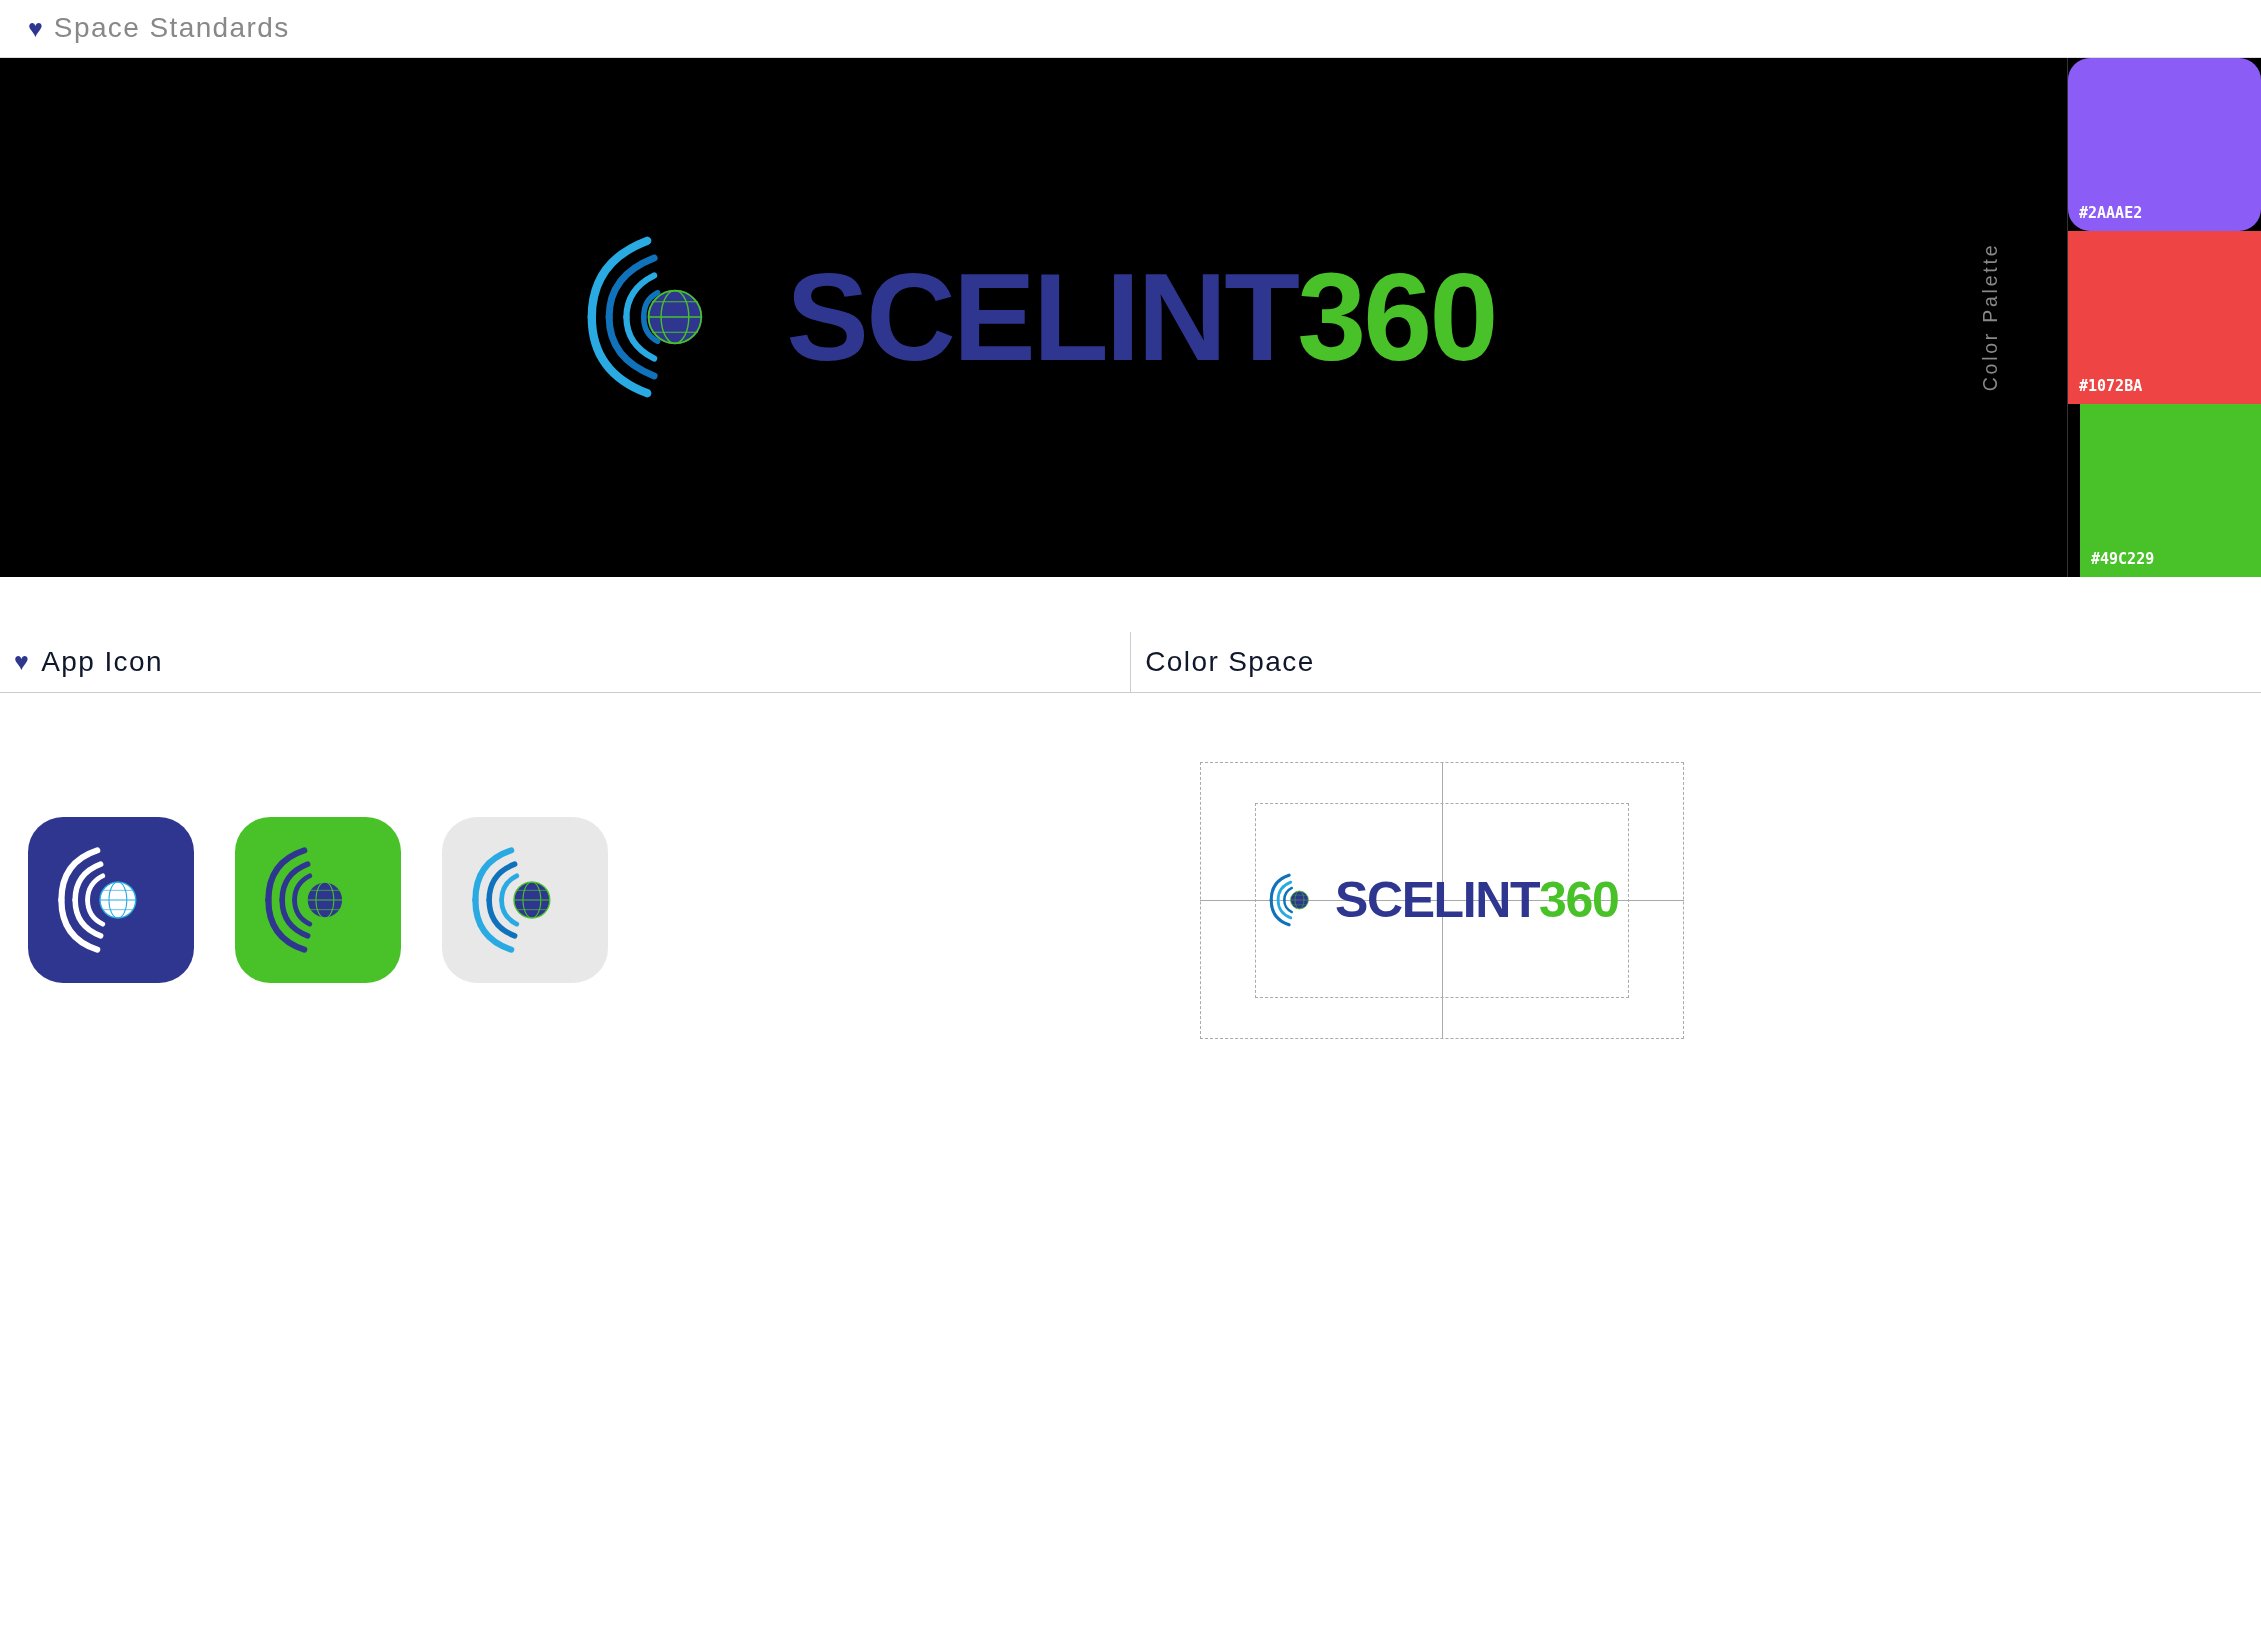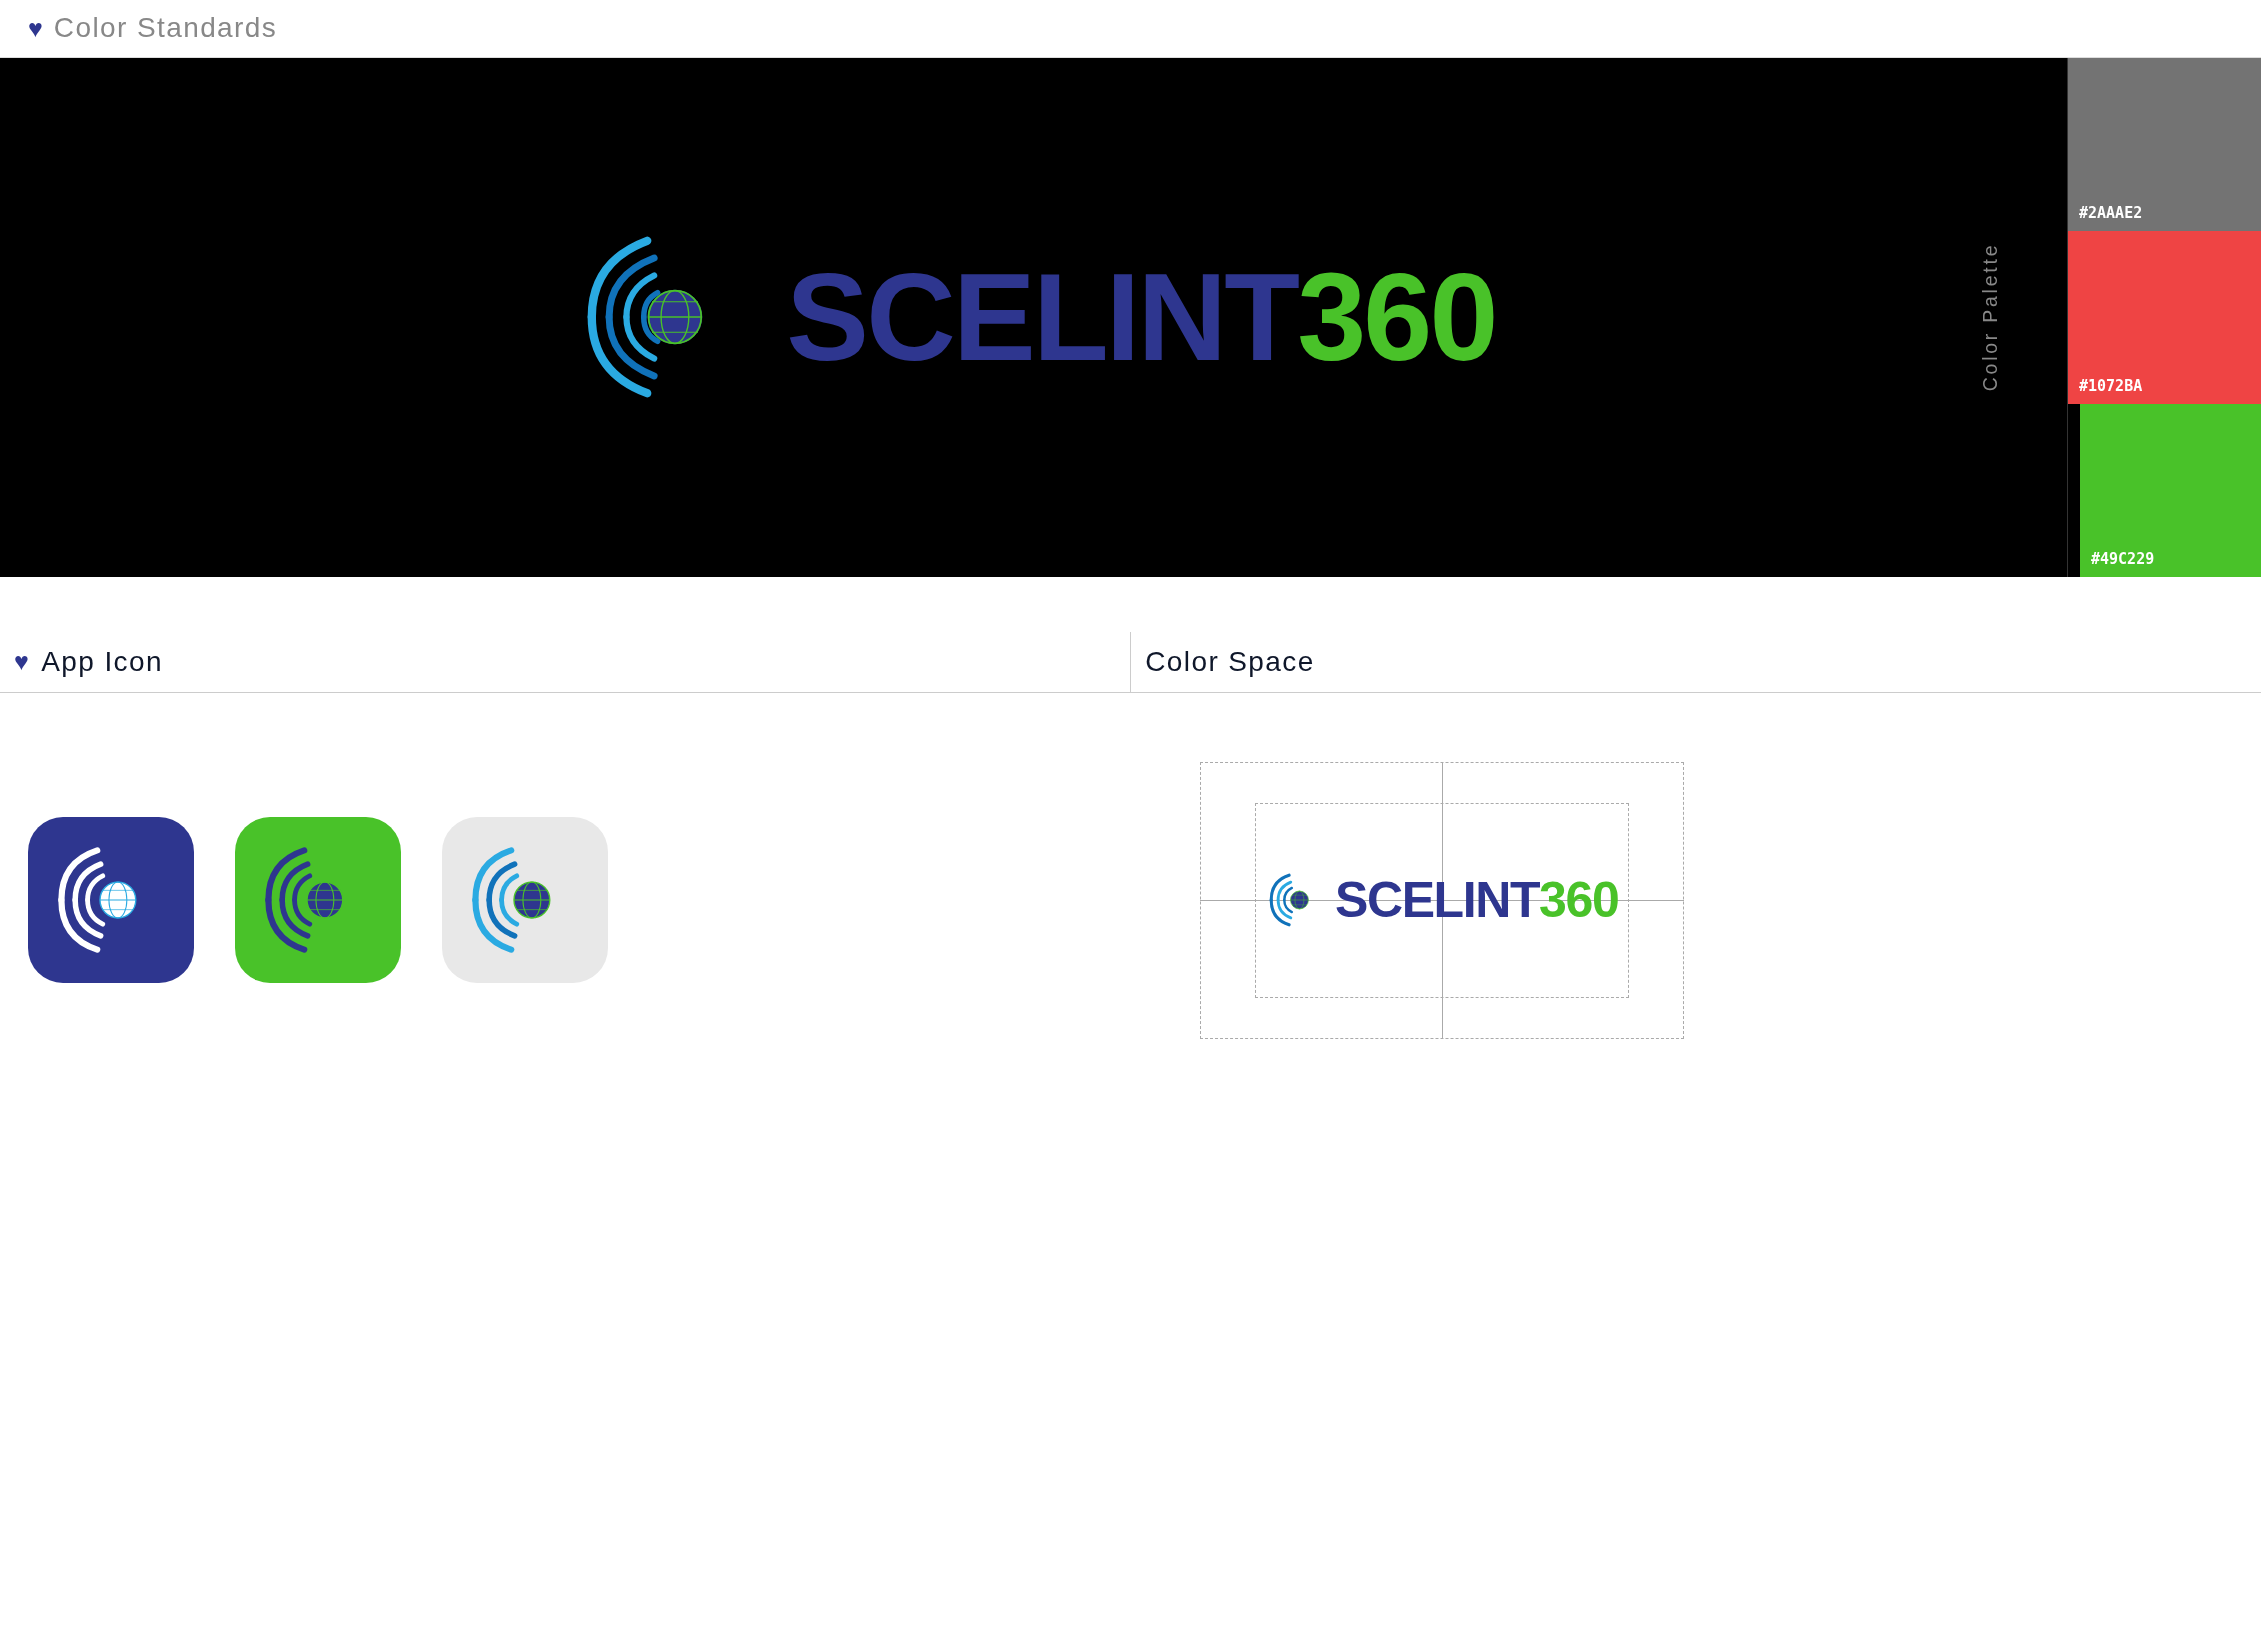--- a/index.html
+++ b/index.html
@@ -81,21 +81,21 @@
       padding: 8.3px 11px;
     }
 
     .color-swatch span {
       color: #fff;
       font-size: 15px;
       font-weight: bold;
       font-family: monospace;
     }
 
-    .swatch-2aaae2 { background: #737373; }
+    .swatch-2aaae2 { background: #8b5cf6; border-radius: 22px; }
     .swatch-1072ba { background: #ef4444; }
     .swatch-2e368f { background: #2E368F; }
     .swatch-49c229 { background: #49C229; margin-left: 12px; }
 
     
     .section-header-row {
       display: flex;
       border-bottom: 1.4px solid #ccc;
       margin-top: 55px;
     }
@@ -193,21 +193,21 @@
       color: #49C229;
       letter-spacing: -1.4px;
       line-height: 1;
     }
   </style>
 </head>
 <body>
 
 <div class="top-bar">
   <span class="heart-icon">♥</span>
-  <span class="title">Color  Standards</span>
+  <span class="title">Space  Standards</span>
 </div>
 
 <div class="brand-section">
 
   <div class="brand-logo-area">
     <div class="logo-container">
 
       <svg width="194" height="194" viewBox="0 0 280 280" xmlns="http://www.w3.org/2000/svg">
 
         <path d="M30,140 Q30,60 110,30" stroke="#2AAAE2" stroke-width="12" fill="none" stroke-linecap="round"></path>

